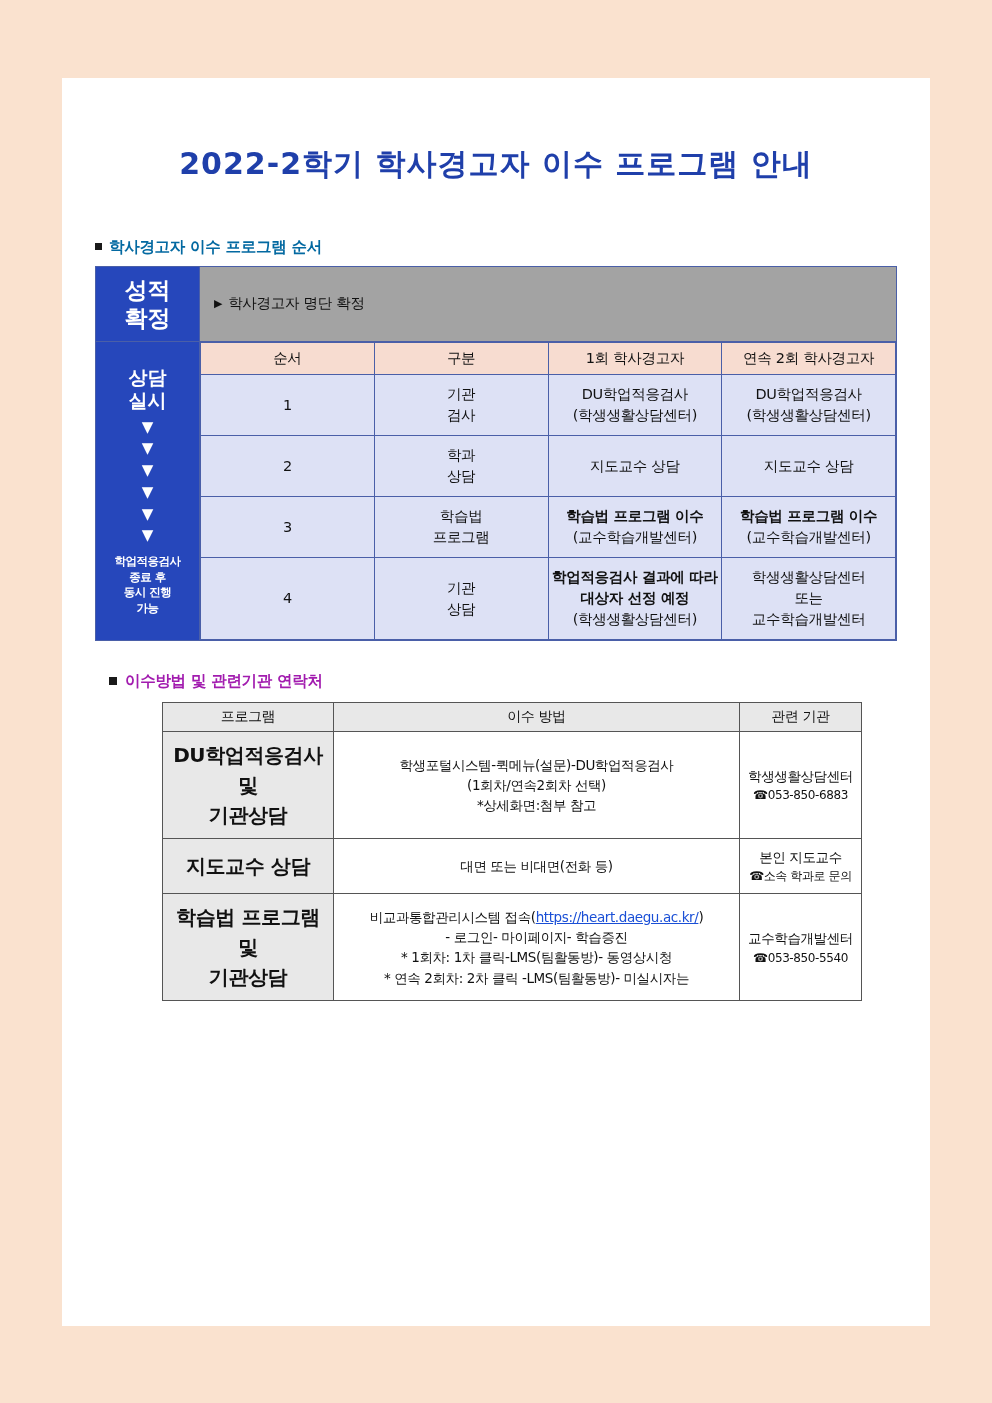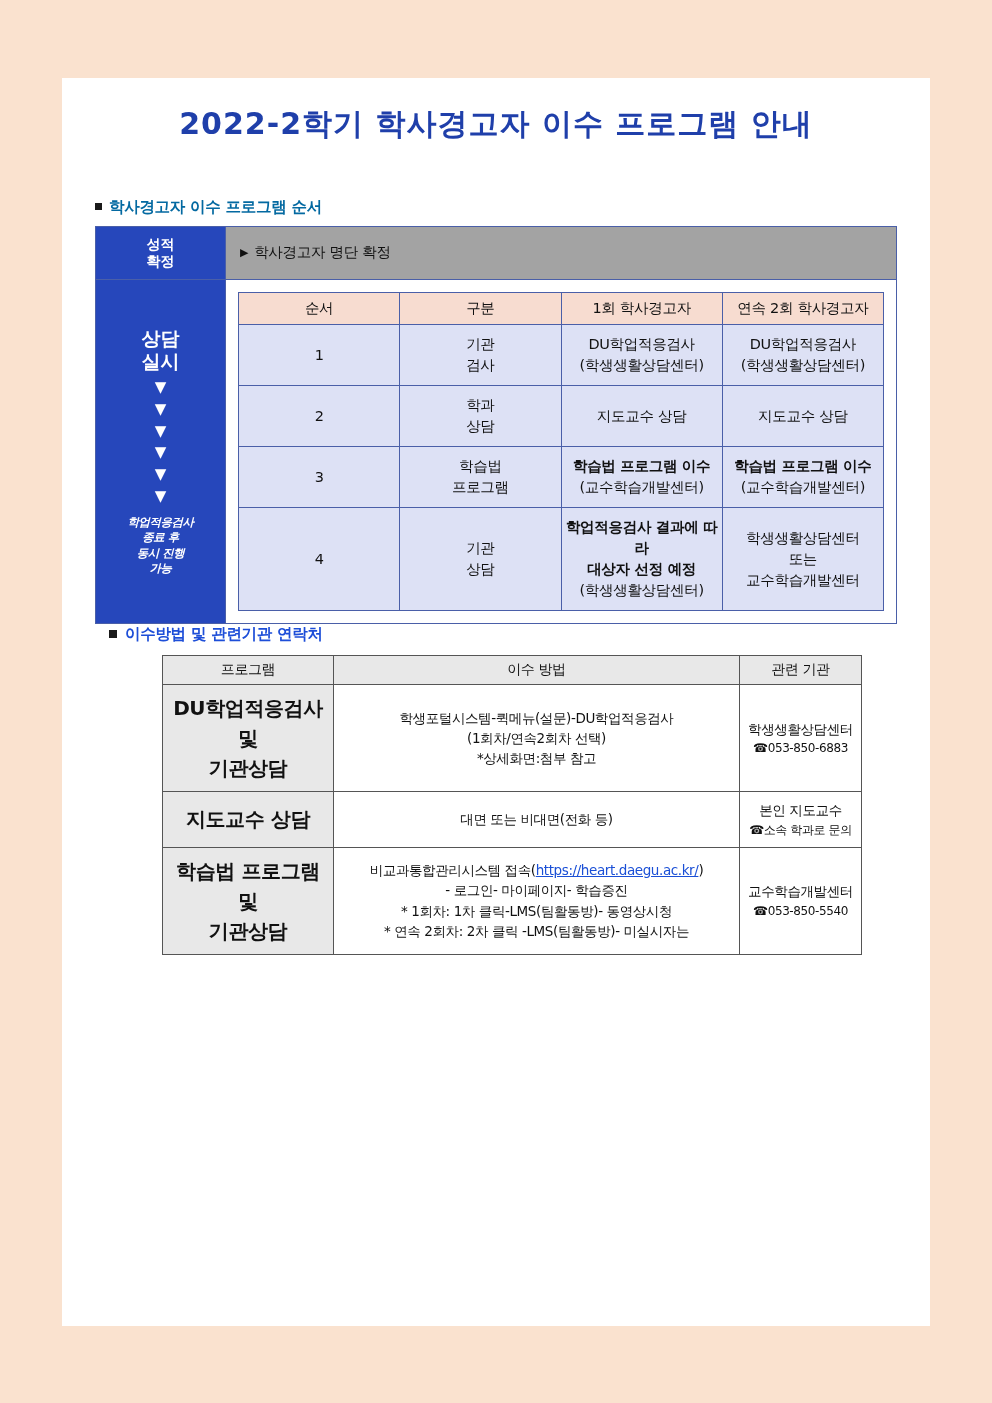--- a/index.html
+++ b/index.html
@@ -16,21 +16,21 @@
   .page {
     position: absolute;
     left: 62px;
     top: 78px;
     width: 868px;
     height: 1248px;
     background: #ffffff;
     box-sizing: border-box;
   }
   .doc-title {
-    margin-top: 26px;
+    margin-top: 66px;
     text-align: center;
     font-size: 30px;
     font-weight: bold;
     color: #1f3faa;
     letter-spacing: 1px;
   }
   .section-head {
     margin-top: 52px;
     margin-left: 33px;
     font-size: 15.5px;
@@ -40,23 +40,24 @@
   }
   .section-head .bullet {
     display: inline-block;
     width: 7px;
     height: 7px;
     background: #1a1a1a;
     margin-right: 7px;
     vertical-align: 2px;
   }
   .section-head-2 {
+    margin-top: 30px;
     margin-left: 47px;
     font-size: 15.5px;
-    color: #1d4ed8;
+    color: #a21caf;
     font-weight: bold;
     letter-spacing: -0.3px;
   }
   .section-head-2 .bullet {
     display: inline-block;
     width: 8px;
     height: 8px;
     background: #1a1a1a;
     margin-right: 8px;
     vertical-align: 1px;
@@ -72,61 +73,60 @@
   .flow td {
     border: 1px solid #4a5fa8;
     vertical-align: middle;
   }
   .lane {
     width: 97px;
     background: #2647bb;
     color: #fff;
     text-align: center;
     font-weight: bold;
-    font-size: 14px;
+    font-size: 23px;
     line-height: 1.22;
-    padding: 9px 16px;
+    padding: 9px 3px;
   }
   .lane.tall {
     padding: 6px 0 6px;
     font-size: 19px;
   }
   .lane .arrows {
     font-size: 15px;
     line-height: 1.45;
     margin-top: 4px;
     font-weight: normal;
   }
   .lane .small-note {
     font-size: 11.5px;
     font-weight: bold;
     line-height: 1.35;
     margin-top: 7px;
     letter-spacing: -0.5px;
-    font-style: italic;
   }
   .flow-body {
     padding: 10px 14px;
     font-size: 14.5px;
     color: #111;
     line-height: 1.62;
     background: #a3a3a3;
     letter-spacing: -0.3px;
   }
   .flow-body .tri {
     color: #111;
     font-size: 11px;
     margin-right: 6px;
     vertical-align: 1px;
   }
   .flow-body .mark {
     margin-right: 5px;
   }
   .nested-cell {
-    padding: 12px;
+    padding: 0;
   }
 
   
   .inner {
     width: 100%;
     border-collapse: collapse;
     table-layout: fixed;
   }
   .inner th, .inner td {
     border: 1px solid #4a5fa8;

